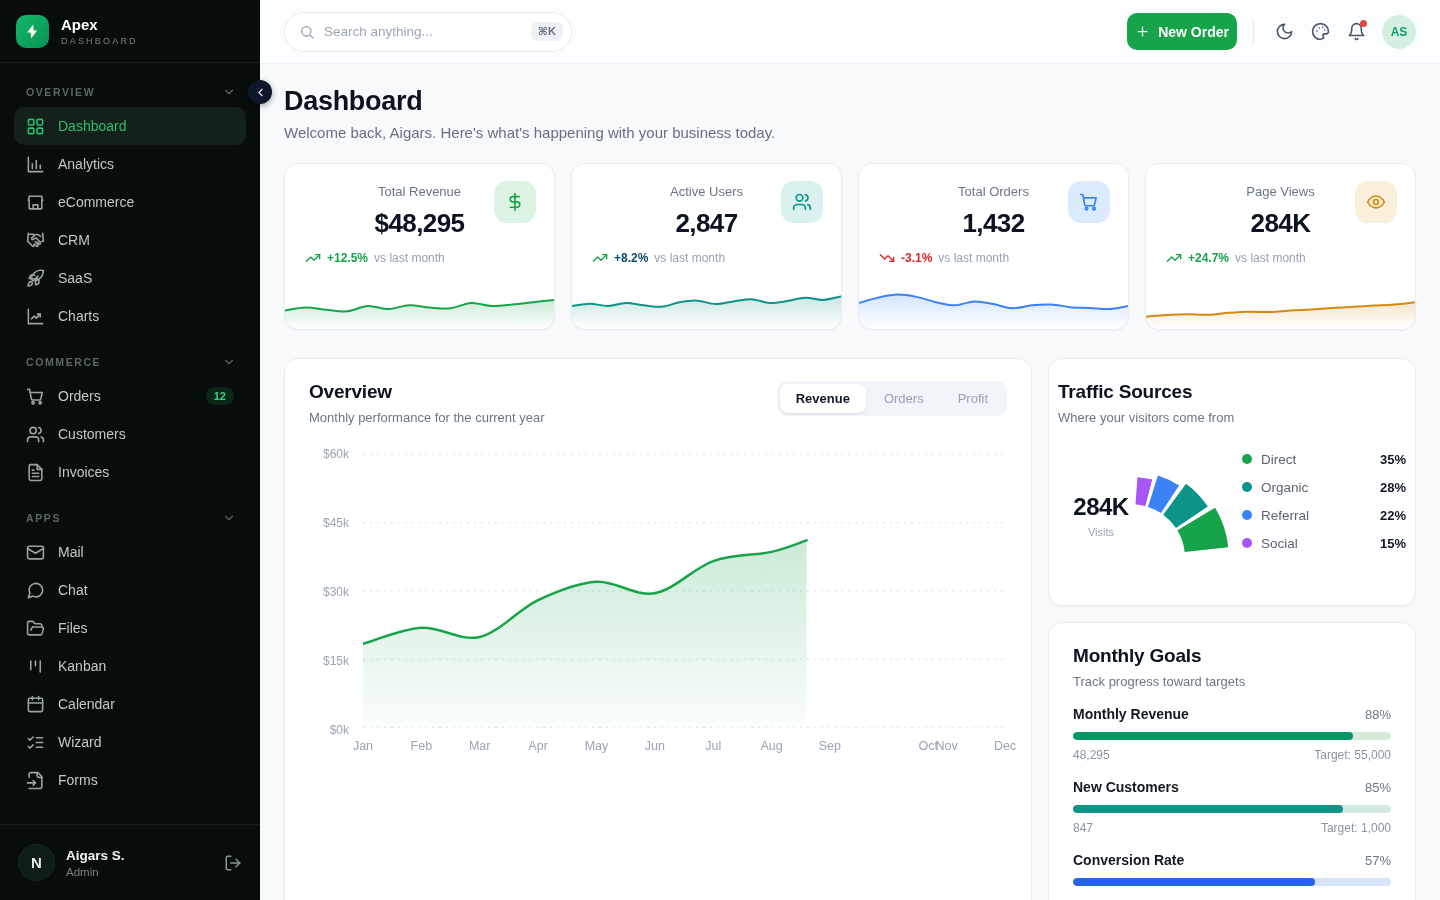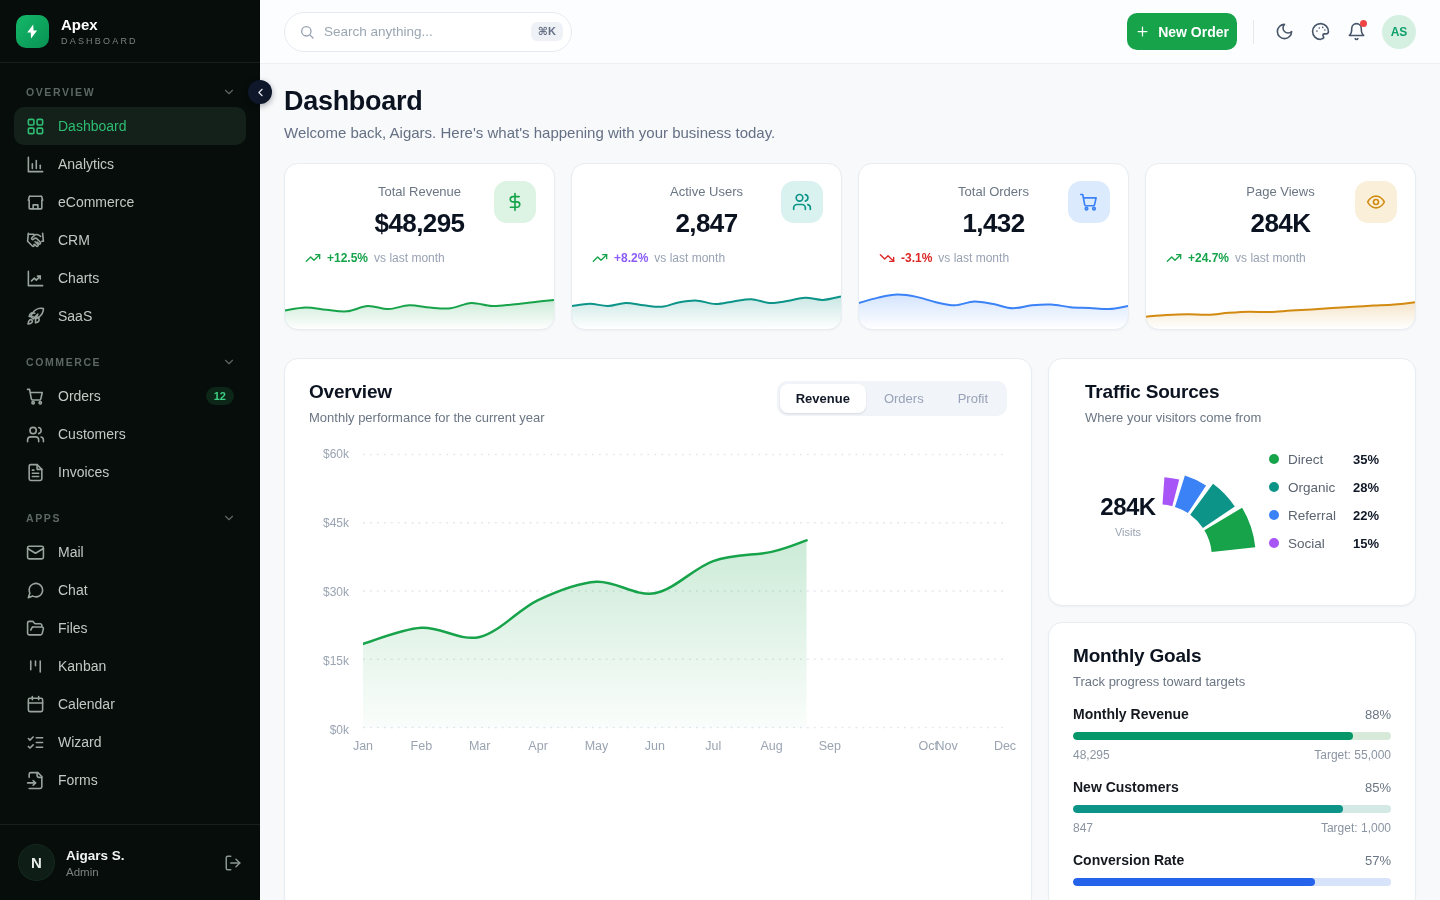--- a/index.html
+++ b/index.html
@@ -78,21 +78,21 @@
   .tab.active { background:#fff; color:#101828; font-weight:700; box-shadow:0 1px 2px rgba(16,24,40,.12); }
 
   .chart-wrap { position:relative; margin-top:28px; height:320px; }
   .ylabels span { position:absolute; left:0; width:40px; text-align:right; font-size:12px; color:#9aa4b2; }
   .plot { position:absolute; left:54px; right:2px; top:0; height:276px; }
   .plot svg { width:100%; height:276px; display:block; }
   .xlabels { position:absolute; left:54px; right:2px; top:286px; height:20px; }
   .xlabels span { position:absolute; transform:translateX(-50%); font-size:12.5px; color:#9aa4b2; white-space:nowrap; }
 
   .right-col { display:flex; flex-direction:column; gap:16px; }
-  .traffic-card { height:248px; padding:22px 36px; }
+  .traffic-card { height:248px; padding:22px 9px; }
   .traffic-body { display:flex; align-items:center; margin-top:14px; }
   .traffic-center { width:86px; text-align:center; margin-top:34px; }
   .traffic-value { font-size:24px; font-weight:800; letter-spacing:-.5px; color:#0b1220; }
   .traffic-visits { font-size:11px; color:#9aa4b2; margin-top:5px; }
   .donut-svg { width:108px; height:118px; margin-left:-14px; flex:none; }
   .legend { flex:1; margin-left:4px; margin-top:6px; }
   .legend-row { display:flex; align-items:center; gap:9px; height:28px; }
   .legend-dot { width:10px; height:10px; border-radius:50%; flex:none; }
   .legend-label { font-size:13.5px; color:#5b6470; }
   .legend-pct { margin-left:auto; font-size:13px; font-weight:700; color:#101828; }
@@ -160,34 +160,34 @@
           <path d="M11 17l2 2a1.4 1.4 0 0 0 2-2l-3.5-3.5"></path>
           <path d="M14 14l2 2a1.4 1.4 0 0 0 2-2l-4.2-4.2a2.5 2.5 0 0 0-3.6 0l-.7.7a1.4 1.4 0 0 1-2-2l2.6-2.6a4.9 4.9 0 0 1 6-.7l2.4 1.5"></path>
           <path d="M21 3l1 10h-2"></path>
           <path d="M3 3 2 13l6 6a1.4 1.4 0 0 0 2-2"></path>
           <path d="M3 4h7"></path>
         </svg>
       <span>CRM</span>
     </div>
     <div class="nav-item">
       <svg class="ic" viewBox="0 0 24 24">
-          <path d="M3 3v18h18"></path>
-          <path d="M7 15l3.5-3.5 2.5 2.5L18 9"></path>
-          <path d="M14.5 9H18v3.5"></path>
-        </svg>
-      <span>Charts</span>
-    </div>
-    <div class="nav-item">
-      <svg class="ic" viewBox="0 0 24 24">
           <path d="M4.5 16.5c-1.5 1.3-2 5-2 5s3.7-.5 5-2c.7-.8.7-2.1-.1-2.9a2.2 2.2 0 0 0-2.9-.1z"></path>
           <path d="M15 9l-6 6-3-3a22 22 0 0 1 2-4A12.9 12.9 0 0 1 22 2c0 2.7-.8 7.5-6 11a22 22 0 0 1-4 2z"></path>
           <path d="M9 12H4s.5-3 2-4c1.6-1.1 5 0 5 0"></path>
           <path d="M12 15v5s3-.5 4-2c1.1-1.6 0-5 0-5"></path>
         </svg>
       <span>SaaS</span>
+    </div>
+    <div class="nav-item">
+      <svg class="ic" viewBox="0 0 24 24">
+          <path d="M3 3v18h18"></path>
+          <path d="M7 15l3.5-3.5 2.5 2.5L18 9"></path>
+          <path d="M14.5 9H18v3.5"></path>
+        </svg>
+      <span>Charts</span>
     </div>
 
     <div class="nav-gap"></div>
     <div class="nav-section-label">
       <span>COMMERCE</span>
       <svg class="ic" viewBox="0 0 24 24">
           <path d="m6 9 6 6 6-6"></path>
         </svg>
     </div>
     <div class="nav-item">
@@ -379,21 +379,21 @@
       </div>
 
       <div class="card stat-card">
         <div class="stat-label">Active Users</div>
         <div class="stat-value">2,847</div>
         <div class="stat-change">
           <svg class="ic trend-icon" viewBox="0 0 24 24" style="color: rgb(22, 163, 74);">
               <path d="M2 17 8.5 10.5 13.5 15.5 22 7"></path>
               <path d="M16 7h6v6"></path>
             </svg>
-          <span class="stat-change-pct" style="color: #8b5cf6;">+8.2%</span>
+          <span class="stat-change-pct" style="color: #0c4a6e;">+8.2%</span>
           <span class="stat-change-suffix">vs last month</span>
         </div>
         <div class="stat-iconbox" style="background: rgb(217, 242, 239); color: rgb(13, 148, 136);">
           <svg class="ic" viewBox="0 0 24 24">
               <path d="M16 21v-2a4 4 0 0 0-4-4H6a4 4 0 0 0-4 4v2"></path>
               <circle cx="9" cy="7" r="4"></circle>
               <path d="M22 21v-2a4 4 0 0 0-3-3.9"></path>
               <path d="M16 3.1a4 4 0 0 1 0 7.8"></path>
             </svg>
         </div>

